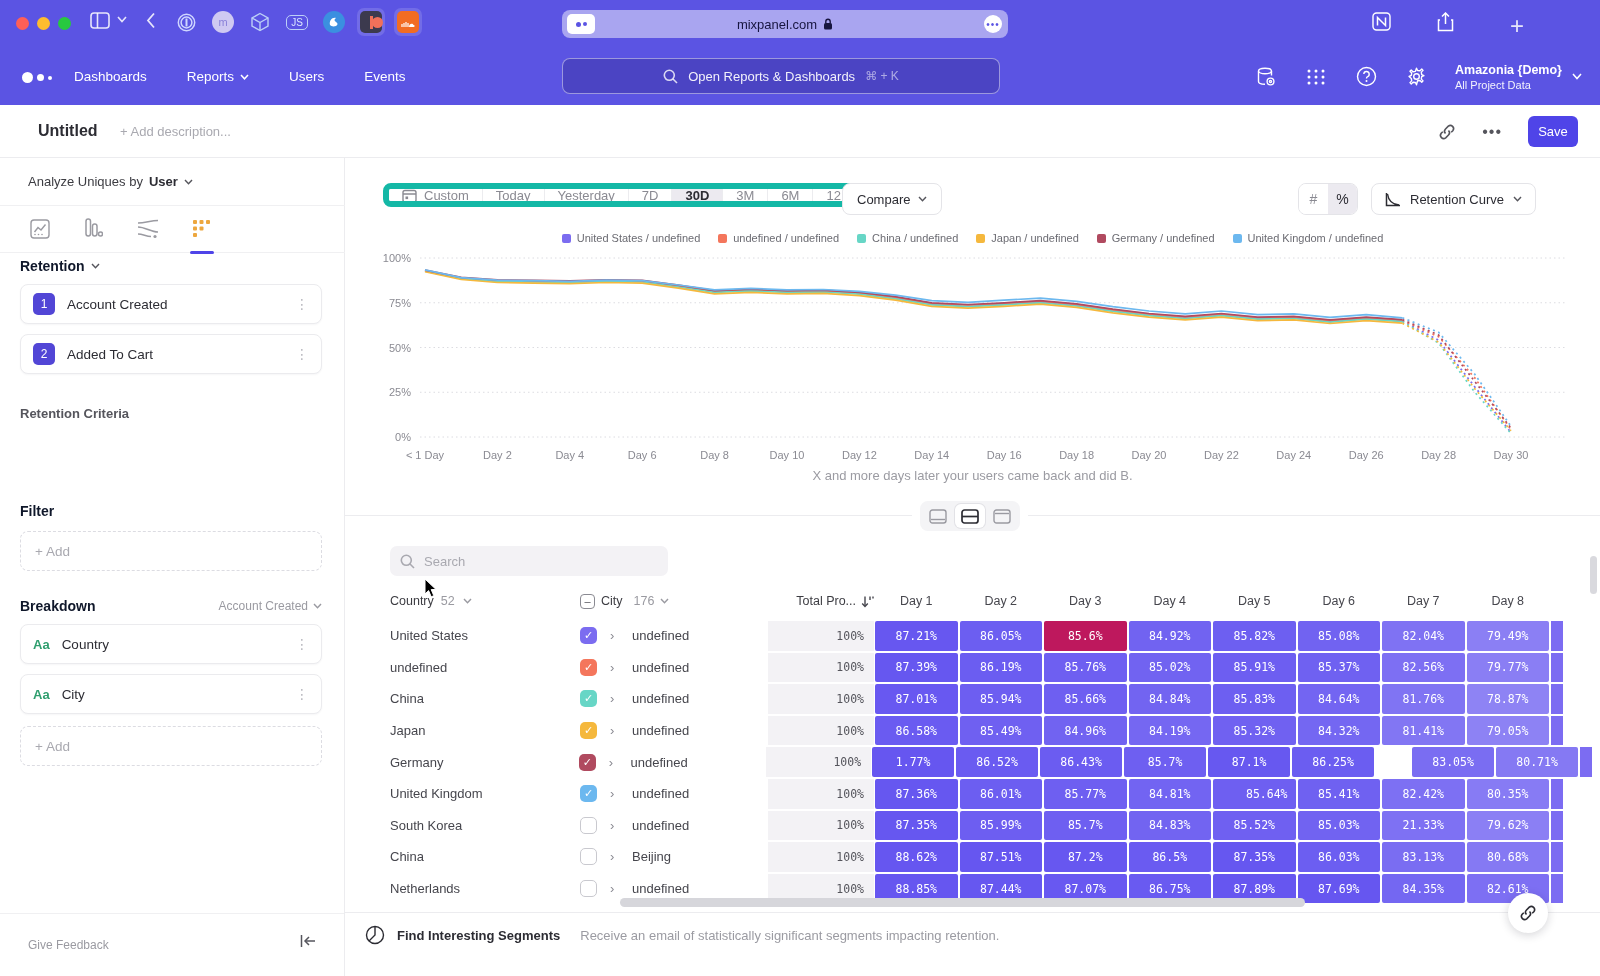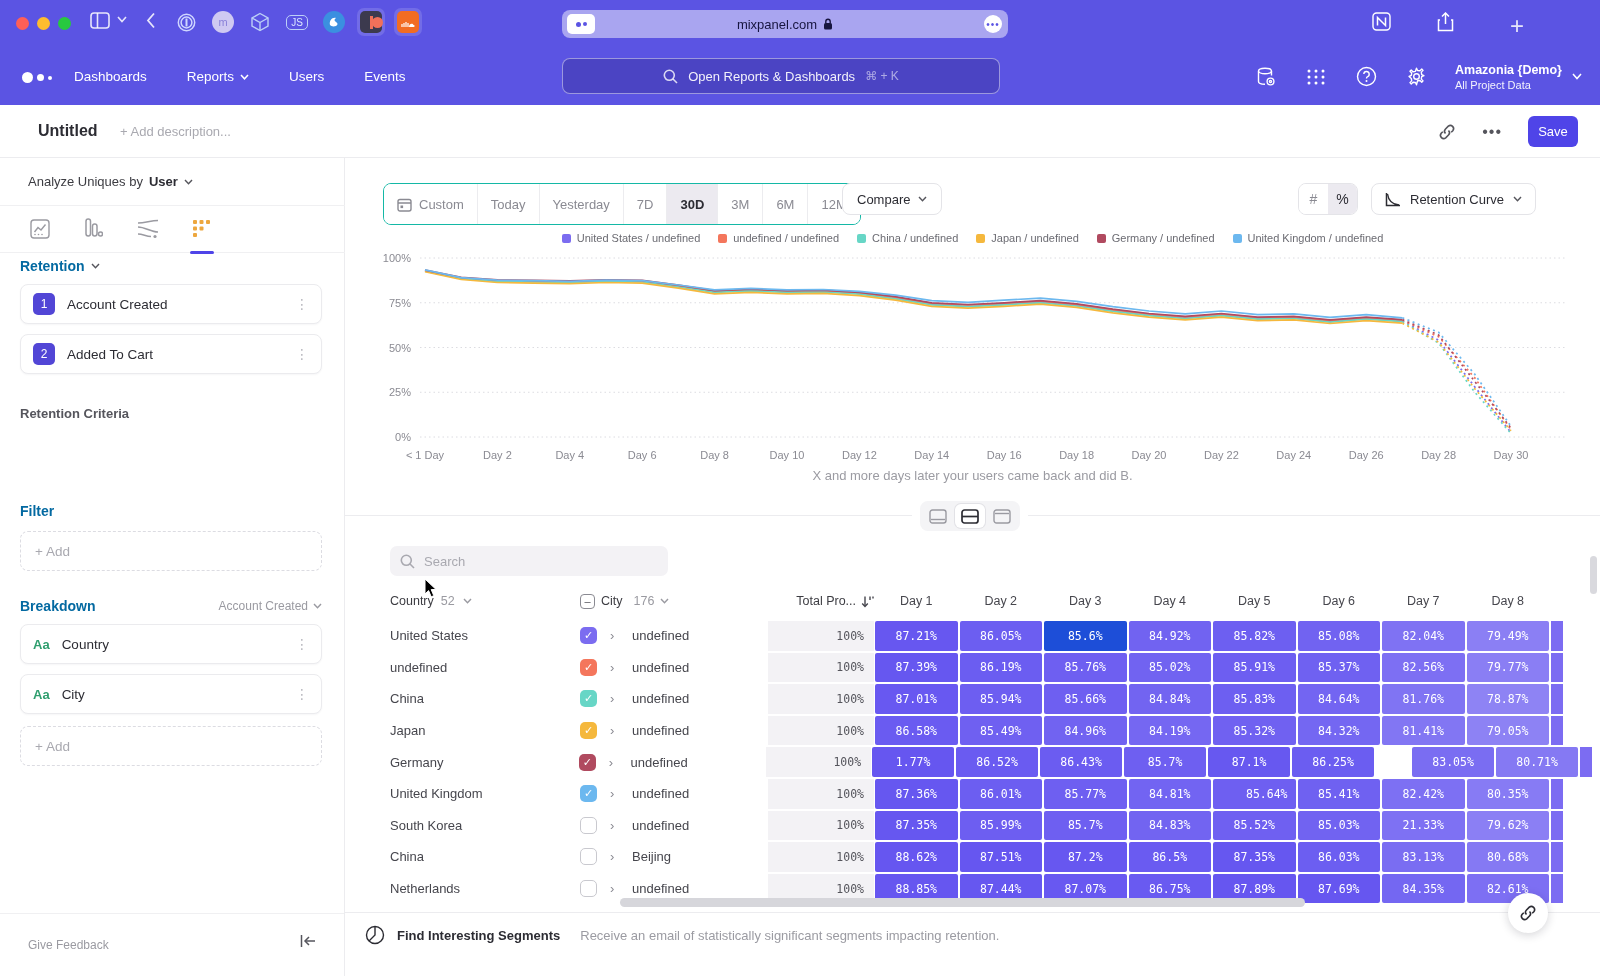--- a/index.html
+++ b/index.html
@@ -43,37 +43,37 @@
   .ic-gray { color:#55555c; }
 
   
   .sidebar { position:absolute; left:0; top:158px; width:345px; height:818px; background:#fff; border-right:1px solid #ececef; }
   .an-row { position:absolute; left:28px; top:16px; font-size:13px; color:#3c3c42; display:flex; gap:6px; align-items:center; }
   .an-row b { font-weight:700; color:#2c2c33; }
   .tabs-row { position:absolute; left:0; top:47px; width:345px; height:48px; border-top:1px solid #f0f0f2; border-bottom:1px solid #f0f0f2; display:flex; align-items:center; padding-left:28px; gap:30px; }
   .tab-ic { width:24px; height:24px; display:flex; align-items:center; justify-content:center; position:relative; cursor:pointer; }
   .tab-ic.active::after { content:""; position:absolute; left:0; right:0; bottom:-13px; height:3px; background:#4f44e8; border-radius:2px; }
   .side-sec { position:absolute; left:20px; width:302px; }
-  .sec-title { font-size:14px; font-weight:700; color:#0369a1; display:flex; align-items:center; gap:6px; }
+  .sec-title { font-size:14px; font-weight:700; color:#0f172a; display:flex; align-items:center; gap:6px; }
   .step-card { background:#fff; border:1px solid #ebebee; border-radius:8px; box-shadow:0 1px 2px rgba(20,20,40,.04); height:40px; display:flex; align-items:center; padding:0 12px; gap:12px; margin-top:10px; cursor:pointer; }
   .step-num { width:22px; height:22px; background:#5246d6; color:#fff; border-radius:5px; font-size:12px; display:flex; align-items:center; justify-content:center; }
   .step-label { font-size:13.5px; color:#2c2c33; flex:1; }
   .kebab { color:#b9b9bf; font-size:14px; letter-spacing:0; cursor:pointer; }
   .crit-card { background:#fff; border:1px solid #ebebee; border-radius:8px; height:40px; display:flex; align-items:center; padding:0 14px; gap:22px; font-size:13.5px; color:#2c2c33; margin-top:12px; cursor:pointer; }
   .add-dashed { border:1px dashed #dcdce2; border-radius:8px; height:40px; display:flex; align-items:center; padding:0 14px; color:#a9a9b0; font-size:13.5px; margin-top:12px; cursor:pointer; }
   .aa { color:#2f9e6e; font-size:13px; font-weight:700; }
   .bk-head { display:flex; justify-content:space-between; align-items:center; }
   .bk-event { font-size:12px; color:#9a9aa1; display:flex; gap:5px; align-items:center; cursor:pointer; }
   .side-foot { position:absolute; left:0; bottom:0; width:344px; height:63px; border-top:1px solid #f0f0f2; }
   .feedback { position:absolute; left:28px; top:24px; font-size:12px; color:#9a9aa1; cursor:pointer; }
   .collapse { position:absolute; right:28px; top:20px; color:#55555c; cursor:pointer; }
 
   
   .main { position:absolute; left:345px; top:158px; width:1255px; height:818px; }
-  .ranges { position:absolute; left:38px; top:25px; height:42px; display:flex; border:1px solid #14b8a6; border-radius:8px; overflow:hidden; background:#fff; }
+  .ranges { position:absolute; left:38px; top:25px; height:24px; display:flex; border:6px solid #14b8a6; border-radius:8px; overflow:hidden; background:#fff; }
   .range-btn { padding:0 13px; display:flex; align-items:center; gap:7px; font-size:13px; color:#8a8a92; border-right:1px solid #ececef; cursor:pointer; background:#fff; }
   .range-btn:last-child { border-right:none; }
   .range-btn.active { background:#eceaf0; color:#2c2c33; font-weight:700; }
   .compare-btn { position:absolute; left:497px; top:25px; height:32px; border:1px solid #e4e4e8; border-radius:8px; background:#fff; padding:0 14px; display:flex; align-items:center; gap:8px; font-size:13px; color:#2c2c33; cursor:pointer; }
   .mode-toggle { position:absolute; left:953px; top:25px; height:32px; display:flex; border:1px solid #e4e4e8; border-radius:8px; overflow:hidden; }
   .mode-btn { width:29px; display:flex; align-items:center; justify-content:center; font-size:14px; color:#8a8a92; background:#fff; cursor:pointer; }
   .mode-btn.active { background:#eceaf0; color:#2c2c33; }
   .charttype-btn { position:absolute; left:1026px; top:25px; height:32px; border:1px solid #e4e4e8; border-radius:8px; background:#fff; padding:0 13px; display:flex; align-items:center; gap:9px; font-size:13px; color:#2c2c33; cursor:pointer; }
 
   
@@ -612,21 +612,21 @@
       <div class="trow">
         <span class="cell-country">United States</span>
         <span class="cell-cb">
           <span class="cb" style="background: rgb(123, 108, 240);">✓</span>
         </span>
         <span class="cell-exp">›</span>
         <span class="cell-city">undefined</span>
         <span class="cell-total">100%</span>
         <span class="cell-day" style="background: rgb(103, 87, 240);">87.21%</span>
         <span class="cell-day" style="background: rgb(108, 94, 241);">86.05%</span>
-        <span class="cell-day" style="background: #1d4ed8;">85.6%</span>
+        <span class="cell-day" style="background: #be185d;">85.6%</span>
         <span class="cell-day" style="background: rgb(113, 99, 241);">84.92%</span>
         <span class="cell-day" style="background: rgb(109, 95, 241);">85.82%</span>
         <span class="cell-day" style="background: rgb(113, 99, 241);">85.08%</span>
         <span class="cell-day" style="background: rgb(127, 114, 243);">82.04%</span>
         <span class="cell-day" style="background: rgb(139, 127, 244);">79.49%</span>
         <span class="cell-sliver"></span>
       </div>
       <div class="trow">
         <span class="cell-country">undefined</span>
         <span class="cell-cb">

